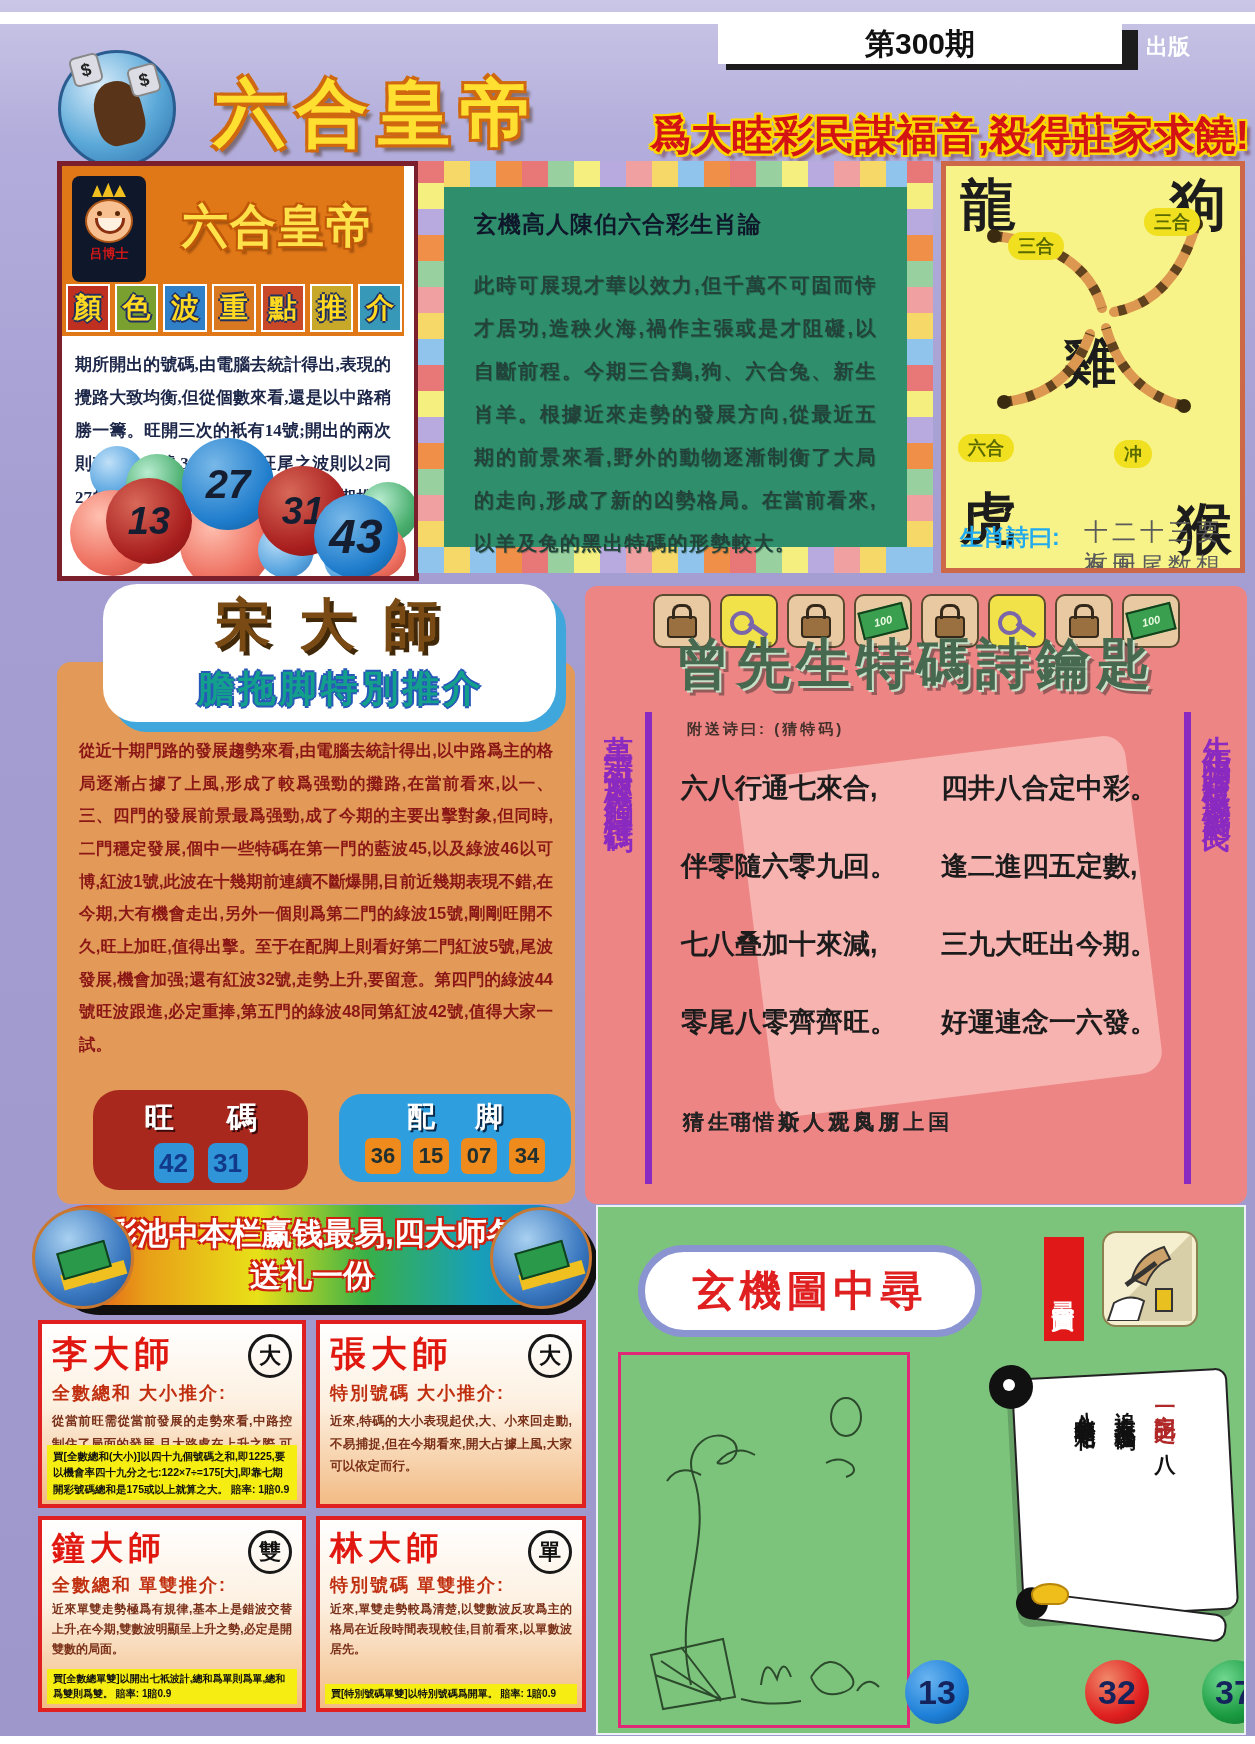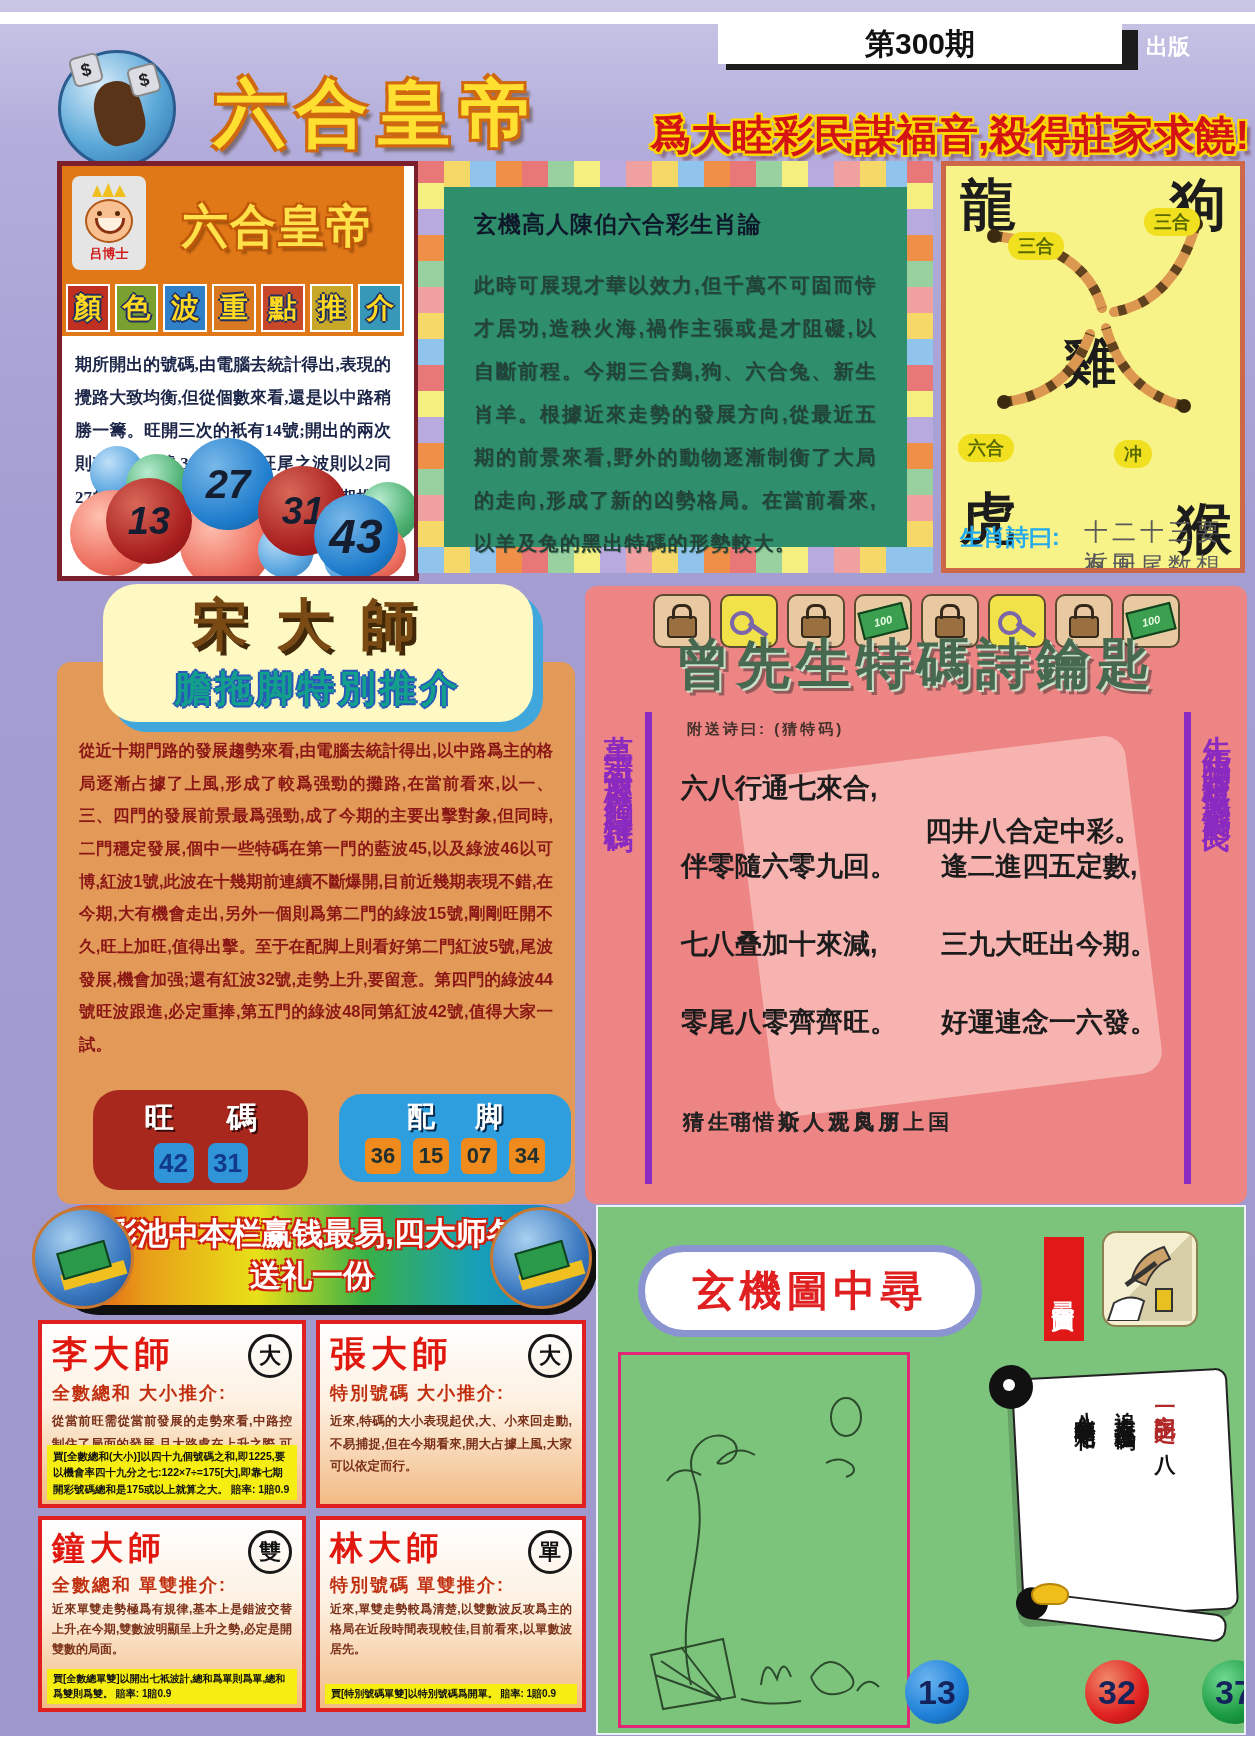--- a/index.html
+++ b/index.html
@@ -25,21 +25,21 @@
   .goldtitle{left:214px;top:66px;width:440px;font-size:72px;font-weight:bold;letter-spacing:10px;
     color:#ffe030;text-shadow:-3px -3px 0 #d06810,3px -3px 0 #d06810,-3px 3px 0 #d06810,
     3px 3px 0 #d06810,6px 7px 3px rgba(60,30,0,.45);}
   .slogan{left:650px;top:108px;width:600px;font-size:41px;font-weight:bold;color:#d41414;
     text-shadow:-2px -2px 0 #ffd700,2px -2px 0 #ffd700,-2px 2px 0 #ffd700,2px 2px 0 #ffd700,
     0 -2px 0 #ffd700,0 2px 0 #ffd700,-2px 0 0 #ffd700,2px 0 0 #ffd700,5px 6px 3px rgba(80,0,0,.4);}
 
   
   .pA{left:57px;top:161px;width:352px;height:410px;background:#ffffff;border:5px solid #7a1f2b;overflow:hidden;}
   .pA-head{position:absolute;left:0;top:0;width:342px;height:170px;background:#e07818;}
-  .drtile{position:absolute;left:10px;top:10px;width:74px;height:94px;background:#e5e5e5;border-radius:8px;}
+  .drtile{position:absolute;left:10px;top:10px;width:74px;height:106px;background:#0f172a;border-radius:8px;}
   .crown{width:34px;height:15px;background:#f0c020;margin:6px auto 0;
     clip-path:polygon(0 100%,15% 20%,30% 100%,48% 5%,64% 100%,82% 20%,100% 100%);}
   .face{width:44px;height:40px;background:#f8c090;border:2px solid #b05818;border-radius:50%;
     margin:2px auto;position:relative;}
   .face::before{content:"";position:absolute;left:10px;top:10px;width:5px;height:5px;background:#5a2808;
     border-radius:50%;box-shadow:18px 0 0 #5a2808;}
   .face::after{content:"";position:absolute;left:8px;top:17px;width:24px;height:13px;background:#fff0e0;
     border:3px solid #8a3010;border-top:none;border-radius:0 0 20px 20px;}
   .drlabel{text-align:center;color:#d01818;font-weight:bold;font-size:13px;}
   .pA-title{position:absolute;left:96px;top:30px;width:240px;text-align:center;font-size:46px;
@@ -79,22 +79,22 @@
     box-sizing:border-box;overflow:hidden;}
   .zchar{position:absolute;font-size:56px;color:#1c1c1c;font-weight:bold;}
   .zcenter{position:absolute;font-size:52px;color:#1c1c1c;font-weight:bold;}
   .oval{position:absolute;background:#f0e020;border-radius:14px;padding:2px 10px;
     color:#5a6a00;font-weight:bold;font-size:18px;}
   .pC-poemlabel{position:absolute;left:14px;top:356px;color:#22aaee;font-size:23px;font-weight:bold;}
   .pC-line{position:absolute;left:138px;color:#5a5a5a;font-size:24px;letter-spacing:4px;}
 
   
   .pD{left:57px;top:662px;width:518px;height:542px;background:#e39a58;border-radius:14px;}
-  .badge{position:absolute;left:46px;top:-78px;width:430px;height:138px;background:#fef9c3;
-    border-radius:34px;box-shadow:10px 10px 0 #3fa7dc;text-align:center;}
+  .badge{position:absolute;left:46px;top:-78px;width:430px;height:138px;background:#ffffff;
+    border-radius:34px;box-shadow:10px 10px 0 #3fa7dc;text-align:center;padding-left:23px;}
   .badge .t1{margin-top:4px;font-size:56px;font-weight:bold;letter-spacing:28px;color:#7a4a14;
     text-shadow:4px 4px 0 #402808;}
   .badge .t2{font-size:37px;font-weight:bold;letter-spacing:4px;color:#12a08c;
     text-shadow:-2px 0 0 #2858b8,2px 0 0 #2858b8,0 -2px 0 #2858b8,0 2px 0 #2858b8;}
   .pD-body{position:absolute;left:0;top:72px;width:518px;padding:0 22px;box-sizing:border-box;
     color:#8b1616;font-size:16.5px;font-weight:bold;line-height:1.98;text-align:justify;}
   .wangbox{position:absolute;left:36px;bottom:14px;width:215px;height:100px;background:#a8281e;
     border-radius:26px;text-align:center;}
   .wangbox .lbl{margin-top:8px;color:#fff;font-size:30px;font-weight:bold;letter-spacing:22px;
     text-indent:22px;text-shadow:2px 2px 0 #3a0a0a;}
@@ -351,21 +351,21 @@
           <i class="noteg">
             <span>100</span>
           </i>
         </span>
     </div>
     <div class="pE-title">曾先生特碼詩鑰匙</div>
     <div class="pE-left vtext">萬千詩句玄機一觸得特碼</div>
     <div class="pE-right vtext">先生相贈窺破天機爲彩民</div>
     <div class="pE-note">附送诗曰: (猜特码)</div>
     <span class="poem" style="left:96px;top:184px;">六八行通七來合,</span>
-    <span class="poem" style="left:340px;top:184px;margin-top:43px;">四井八合定中彩。</span>
+    <span class="poem" style="left:356px;top:184px;">四井八合定中彩。</span>
     <span class="poem" style="left:96px;top:262px;">伴零隨六零九回。</span>
     <span class="poem" style="left:356px;top:262px;">逢二進四五定數,</span>
     <span class="poem" style="left:96px;top:340px;">七八叠加十來減,</span>
     <span class="poem" style="left:356px;top:340px;">三九大旺出今期。</span>
     <span class="poem" style="left:96px;top:418px;">零尾八零齊齊旺。</span>
     <span class="poem" style="left:356px;top:418px;">好運連念一六發。</span>
     <span class="guess serif" style="top:482px;margin-top:40px;">猜生肖: 众人观凤历上国</span>
     <span class="guess serif" style="top:522px;">猜: 可惜斯人无良朋</span>
   </div>
 

